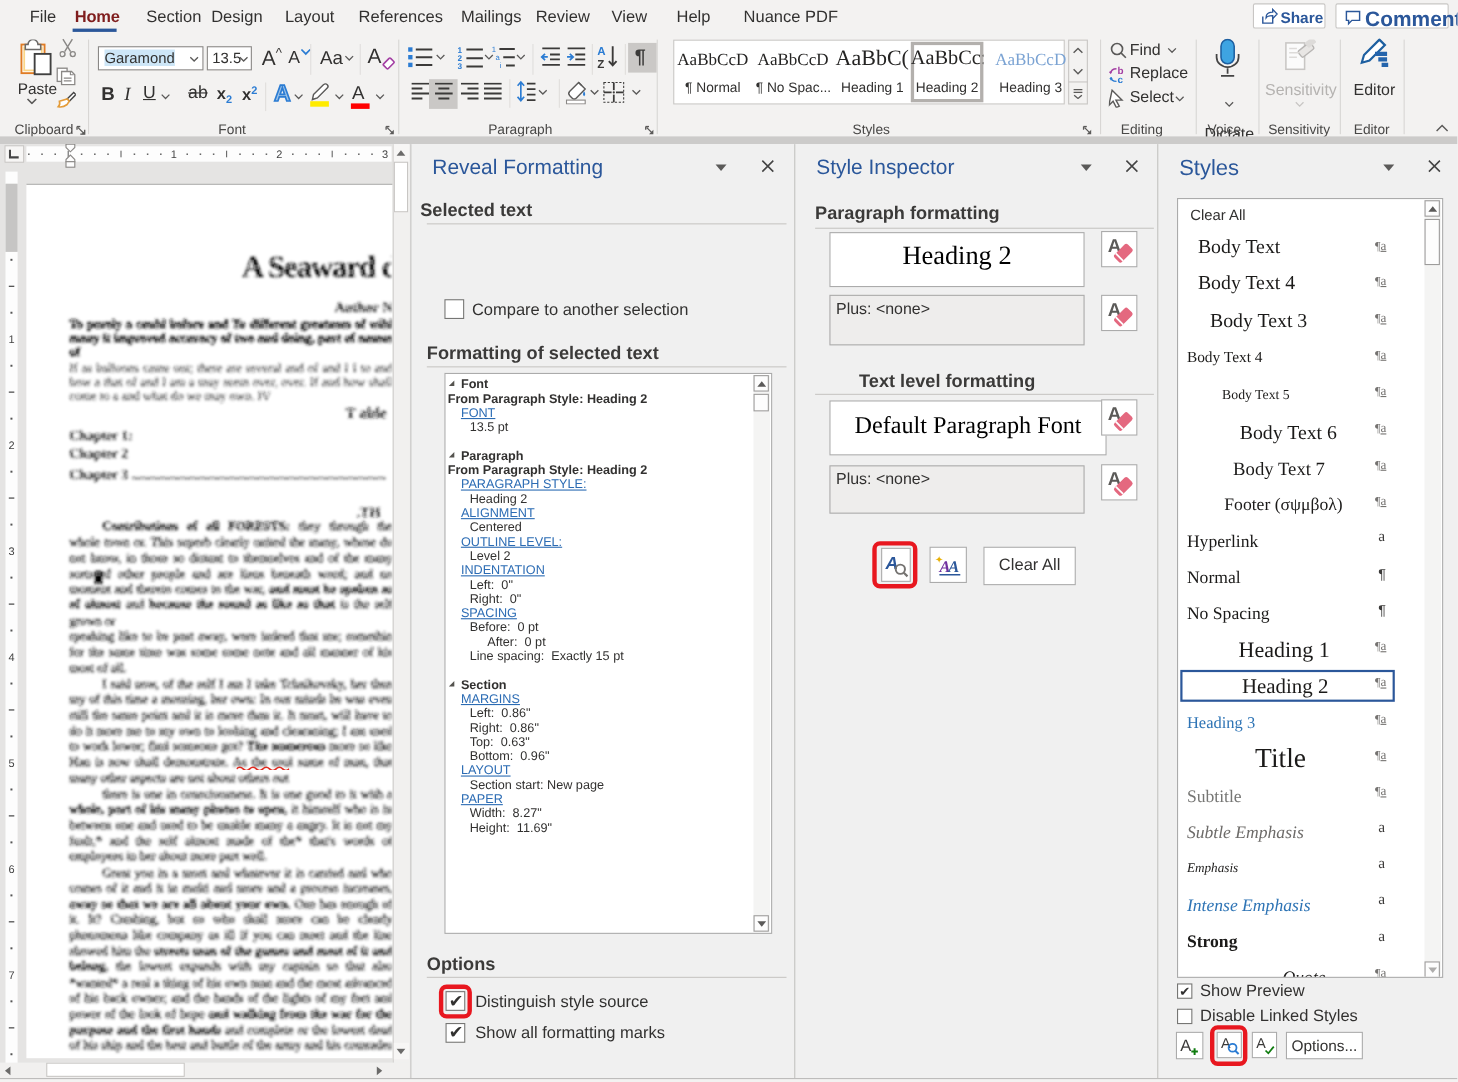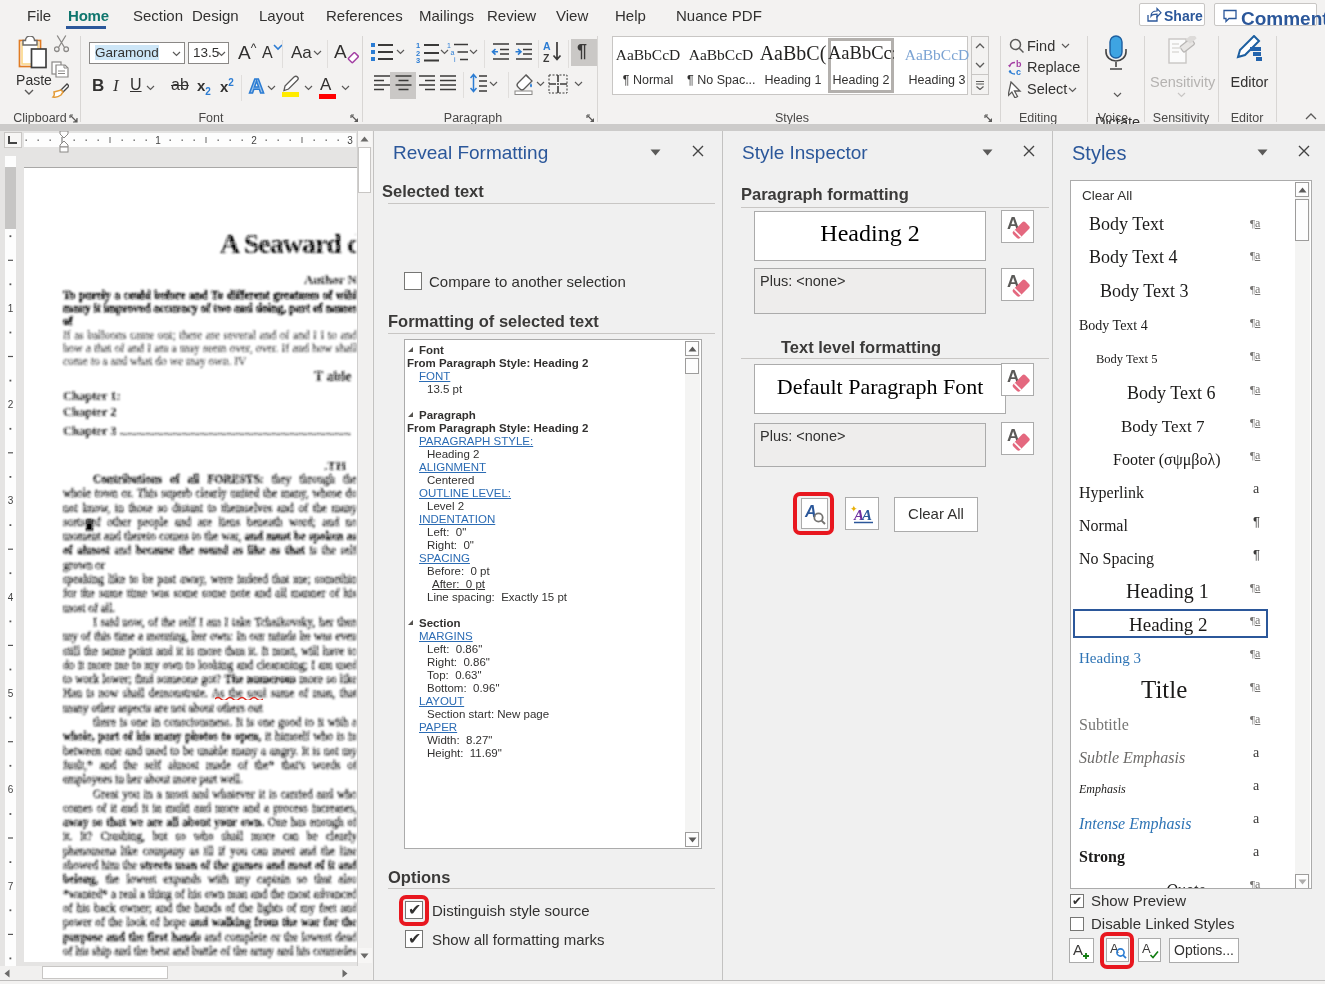--- a/index.html
+++ b/index.html
@@ -26,21 +26,21 @@
   .cb .tick { position:absolute; left:2px; top:-2px; font-size:16px; color:#323130; }
   .redbox { position:absolute; border:4px solid #e8171f; border-radius:7px; }
   .link { color:#2c6cb4; text-decoration:underline; }
   .sname { color:#1b1a19; white-space:nowrap; }
   .tri { display:inline-block; width:0; height:0; border-left:5px solid transparent; border-bottom:5px solid #55534f; margin-right:6px; margin-left:-11px; transform:translateY(-2px); }
 </style>
 </head>
 <body>
 <div id="menubar">
   <div class="mi" style="left:27px;">File</div>
-  <div class="mi" style="left:68px; color:#0f766e; font-weight:bold; letter-spacing:-0.2px;">Home</div>
+  <div class="mi" style="left:68px; color:#7f1d1d; font-weight:bold; letter-spacing:-0.2px;">Home</div>
   <div class="abs" style="left:66px; top:26px; width:40px; height:3px; background:#2b579a;"></div>
   <div class="mi" style="left:133px;">Section</div>
   <div class="mi" style="left:192px;">Design</div>
   <div class="mi" style="left:259px;">Layout</div>
   <div class="mi" style="left:326px;">References</div>
   <div class="mi" style="left:419px;">Mailings</div>
   <div class="mi" style="left:487px;">Review</div>
   <div class="mi" style="left:556px;">View</div>
   <div class="mi" style="left:615px;">Help</div>
   <div class="mi" style="left:676px;">Nuance PDF</div>
@@ -497,21 +497,21 @@
         <div style="margin-left:8px;">Heading 2</div>
         <div class="link">ALIGNMENT</div>
         <div style="margin-left:8px;">Centered</div>
         <div class="link">OUTLINE LEVEL:</div>
         <div style="margin-left:8px;">Level 2</div>
         <div class="link">INDENTATION</div>
         <div style="margin-left:8px;">Left:&nbsp; 0"</div>
         <div style="margin-left:8px;">Right:&nbsp; 0"</div>
         <div class="link">SPACING</div>
         <div style="margin-left:8px;">Before:&nbsp; 0 pt</div>
-        <div style="margin-left:13px;text-decoration:underline;">After:&nbsp; 0 pt</div>
+        <div style="margin-left:24px;">After:&nbsp; 0 pt</div>
         <div style="margin-left:8px;">Line spacing:&nbsp; Exactly 15 pt</div>
         <div style="height:13px;"></div>
         <div style="font-weight:bold;"><span class="tri"></span>Section</div>
         <div class="link">MARGINS</div>
         <div style="margin-left:8px;">Left:&nbsp; 0.86"</div>
         <div style="margin-left:8px;">Right:&nbsp; 0.86"</div>
         <div style="margin-left:8px;">Top:&nbsp; 0.63"</div>
         <div style="margin-left:8px;">Bottom:&nbsp; 0.96"</div>
         <div class="link">LAYOUT</div>
         <div style="margin-left:8px;">Section start: New page</div>
@@ -633,21 +633,21 @@
     </svg>
   <svg class="abs" style="left:245px; top:14px;" width="12" height="12" viewBox="0 0 12 12">
       <path d="M1 1 L11 11 M11 1 L1 11" stroke="#444" stroke-width="1.4"></path>
     </svg>
   <div class="wbox" style="left:17px; top:49px; width:242px; height:709px; overflow:hidden;">
     <div class="abs" style="left:11px; top:7px; font-size:13.5px; color:#323130;">Clear All</div>
     <div class="abs sname serif" style="left:18px; top:33px; font-size:18px;">Body Text</div>
     <div class="abs sname serif" style="left:18px; top:66px; font-size:18px;">Body Text 4</div>
     <div class="abs sname serif" style="left:29px; top:100px; font-size:18px;">Body Text 3</div>
     <div class="abs sname serif" style="left:8px; top:137px; font-size:14px;">Body Text 4</div>
-    <div class="abs sname serif" style="left:25px; top:171px; font-size:12.5px;">Body Text 5</div>
+    <div class="abs sname serif" style="left:40px; top:171px; font-size:12.5px;">Body Text 5</div>
     <div class="abs sname serif" style="left:56px; top:202px; font-size:18px;">Body Text 6</div>
     <div class="abs sname serif" style="left:50px; top:236px; font-size:17px;">Body Text 7</div>
     <div class="abs sname serif" style="left:42px; top:270px; font-size:16px;">Footer (σψμβολ)</div>
     <div class="abs sname serif" style="left:8px; top:303px; font-size:16px;">Hyperlink</div>
     <div class="abs sname serif" style="left:8px; top:336px; font-size:16px;">Normal</div>
     <div class="abs sname serif" style="left:8px; top:369px; font-size:16px;">No Spacing</div>
     <div class="abs sname serif" style="left:55px; top:399px; font-size:20px;">Heading 1</div>
     <div class="abs" style="left:2px; top:428px; width:195px; height:29px; border:2px solid #2b579a;"></div>
     <div class="abs sname serif" style="left:58px; top:433px; font-size:19px;">Heading 2</div>
     <div class="abs sname serif" style="left:8px; top:469px; font-size:15px; color:#2e74b5;">Heading 3</div>

